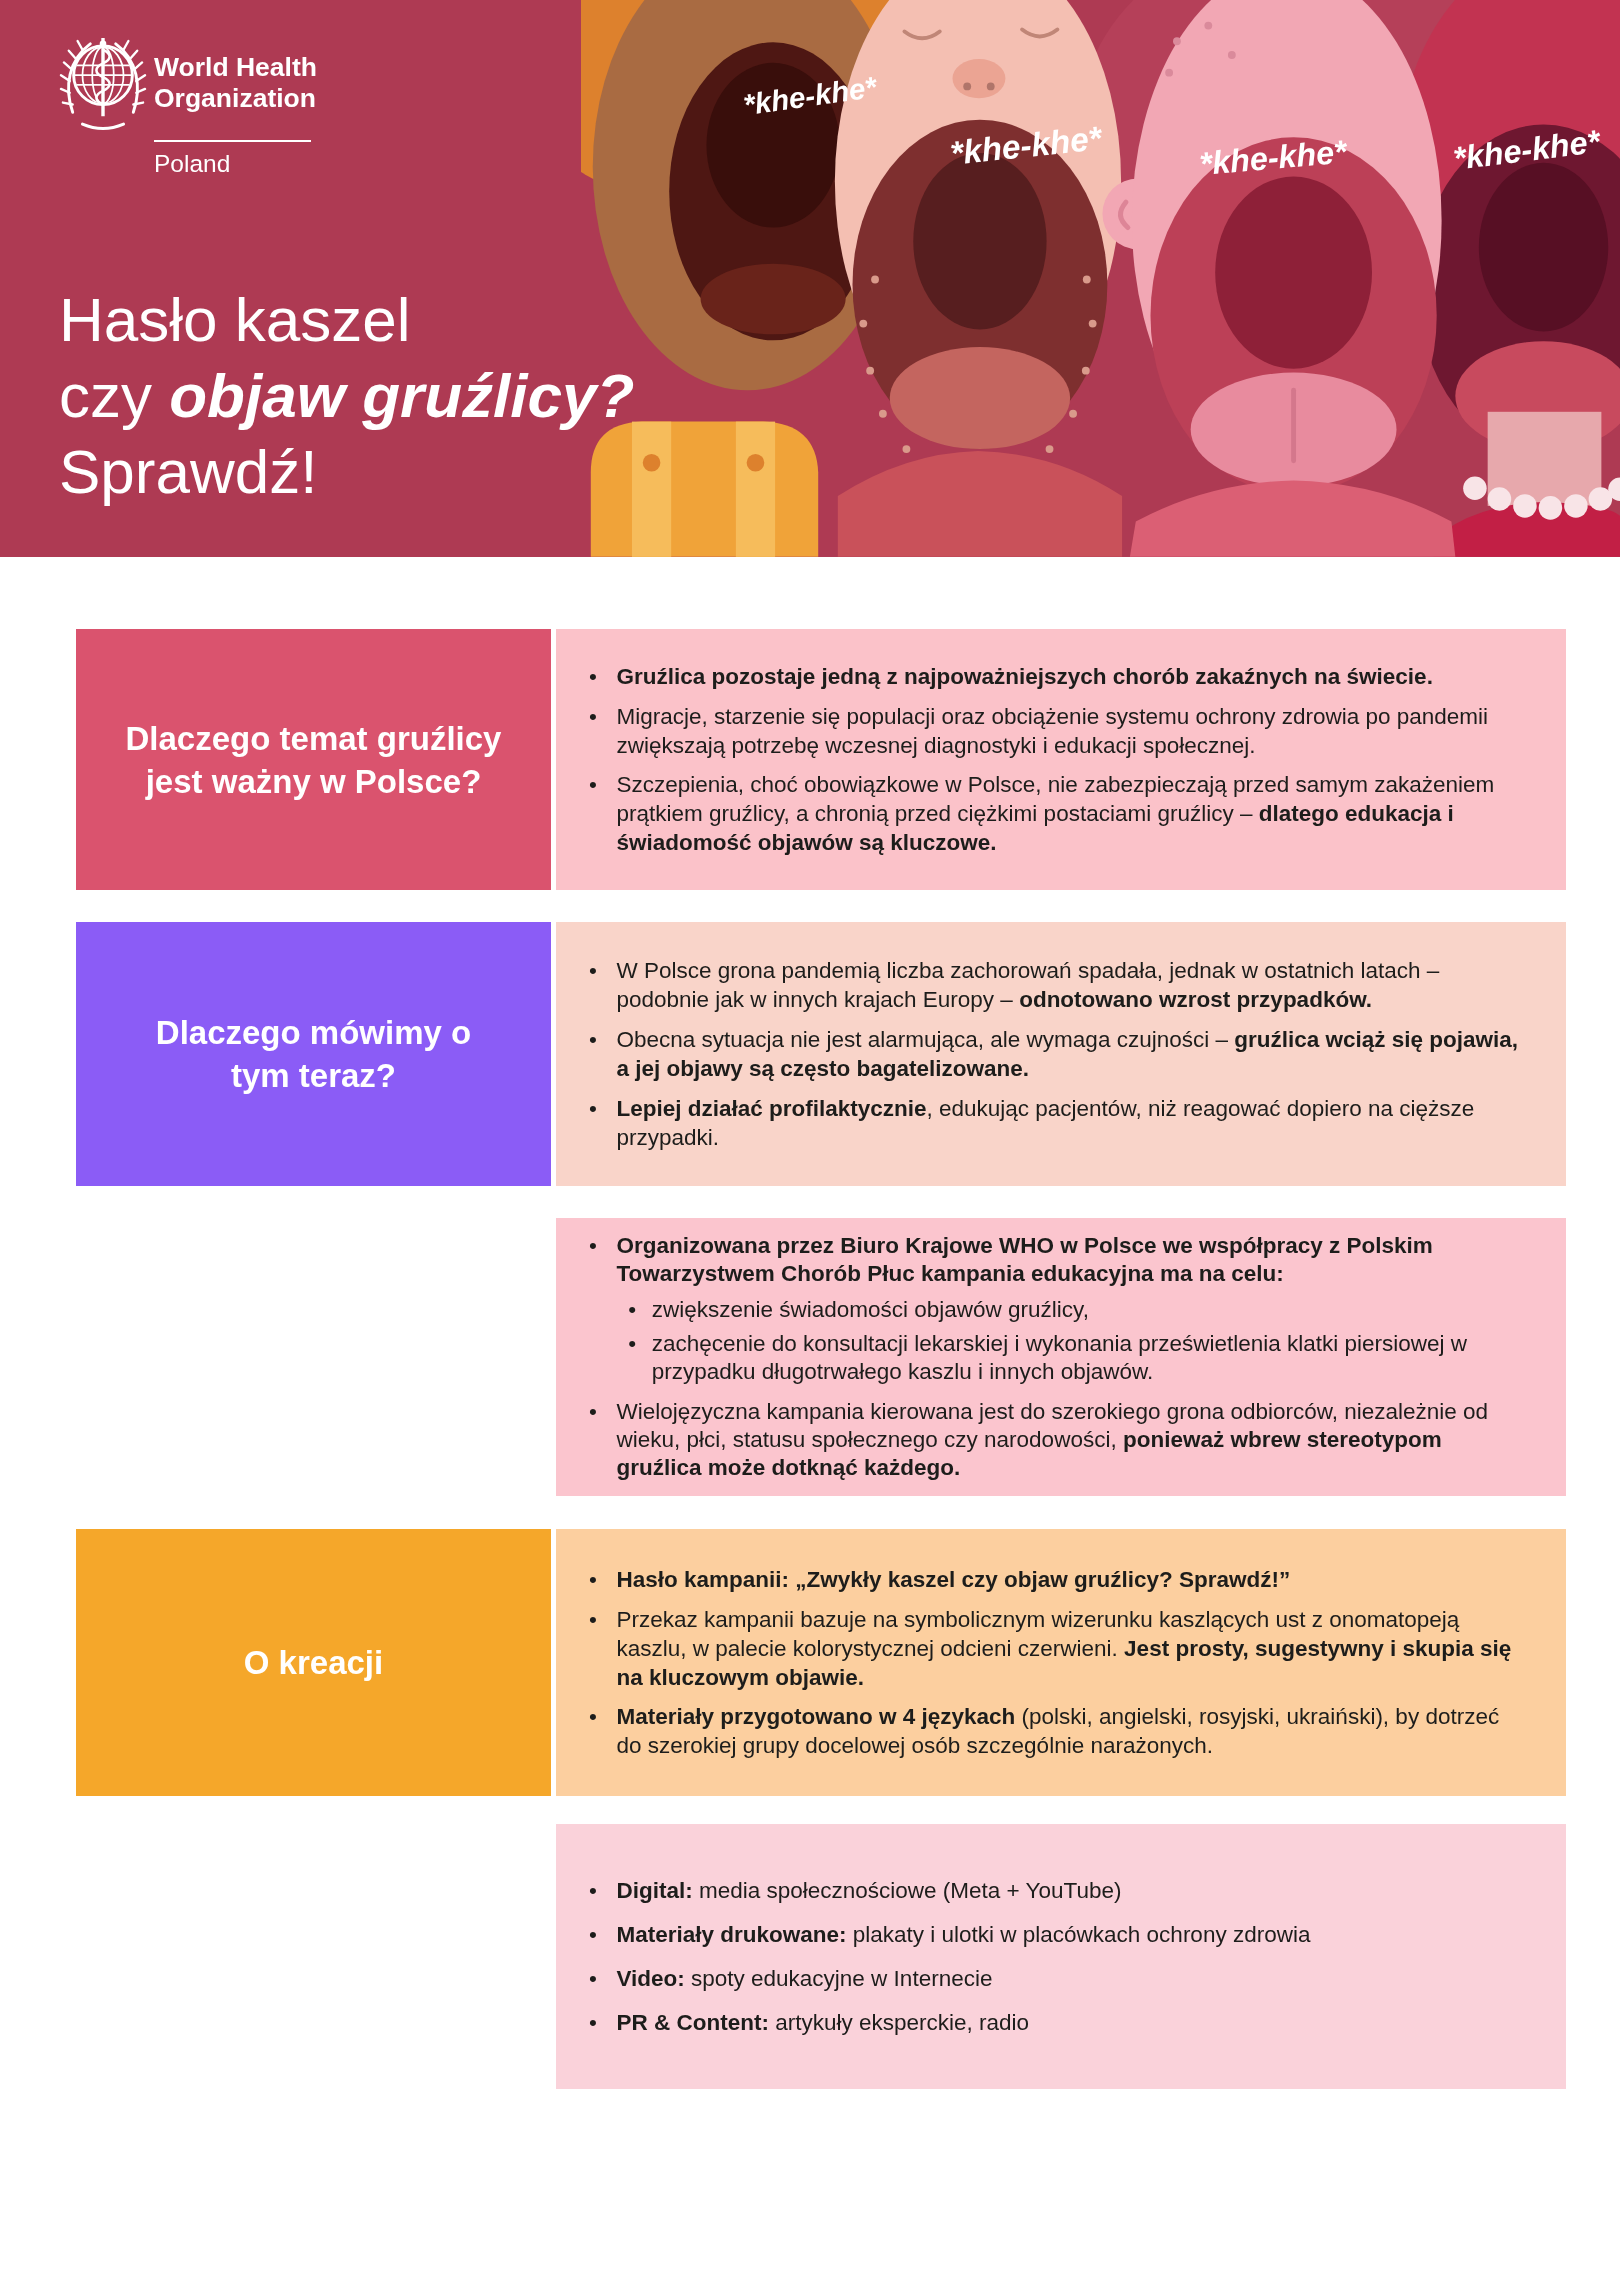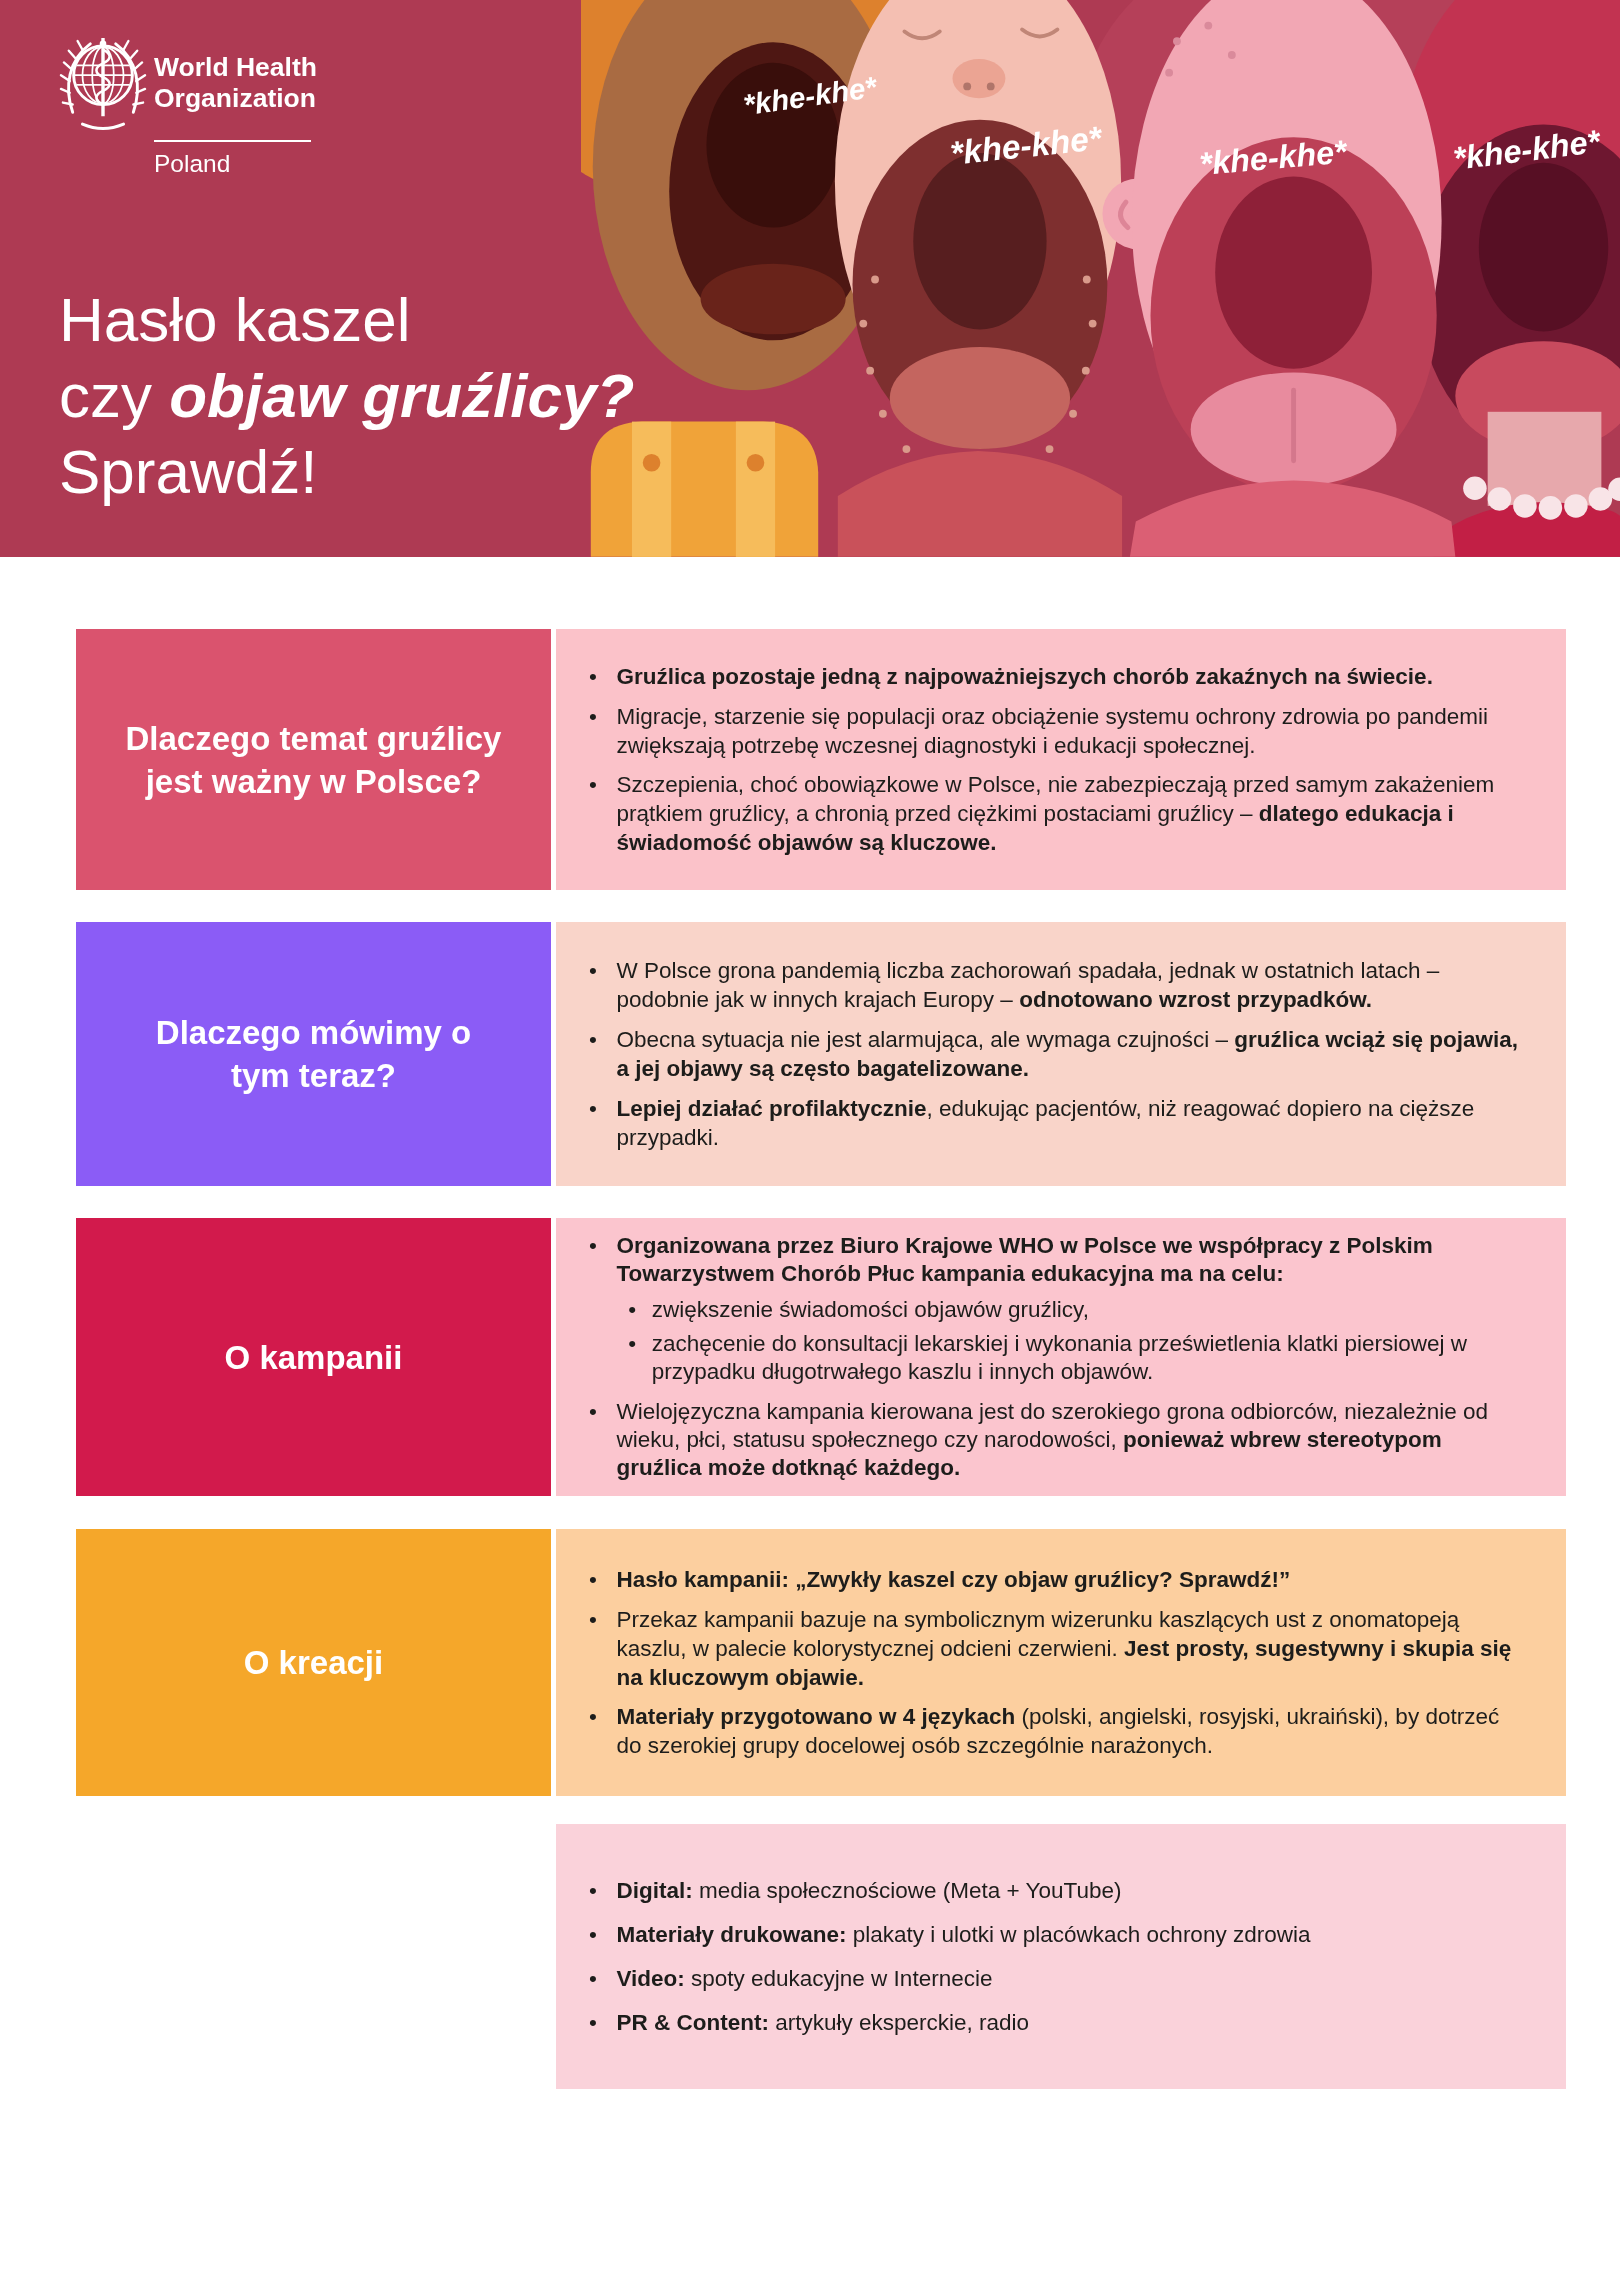--- a/index.html
+++ b/index.html
@@ -226,21 +226,20 @@
             <span class="btext"><span>Obecna sytuacja nie jest alarmująca, ale wymaga czujności – </span><span class="b">gruźlica wciąż się pojawia, a jej objawy są często bagatelizowane.</span></span>
           </li>
           <li>
             <span class="dot">•</span>
             <span class="btext"><span class="b">Lepiej działać profilaktycznie</span><span>, edukując pacjentów, niż reagować dopiero na cięższe przypadki.</span></span>
           </li>
         </ul>
       </div>
   </div>
   <div class="row r2">
-    <div class="row-label" style="background: rgb(210, 26, 76);">O kampanii</div>
     <div class="row-content tight" style="background: rgb(251, 197, 206);">
         <ul class="bullets">
           <li>
             <span class="dot">•</span>
             <span class="btext"><span class="b">Organizowana przez Biuro Krajowe WHO w Polsce we współpracy z Polskim Towarzystwem Chorób Płuc kampania edukacyjna ma na celu:</span><ul class="sub">
                 <li>
                   <span class="dot">•</span>
                   <span class="btext"><span>zwiększenie świadomości objawów gruźlicy,</span></span>
                 </li>
                 <li>

